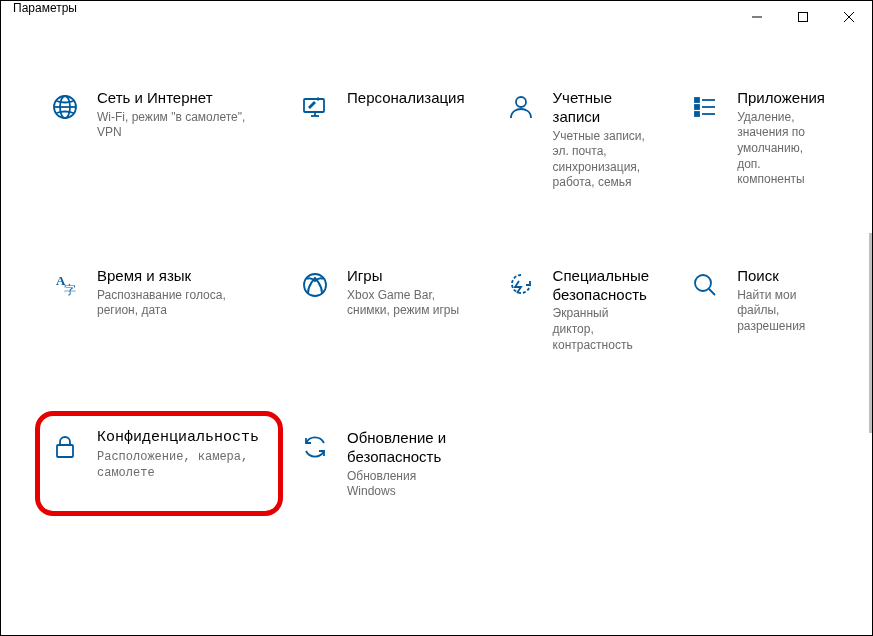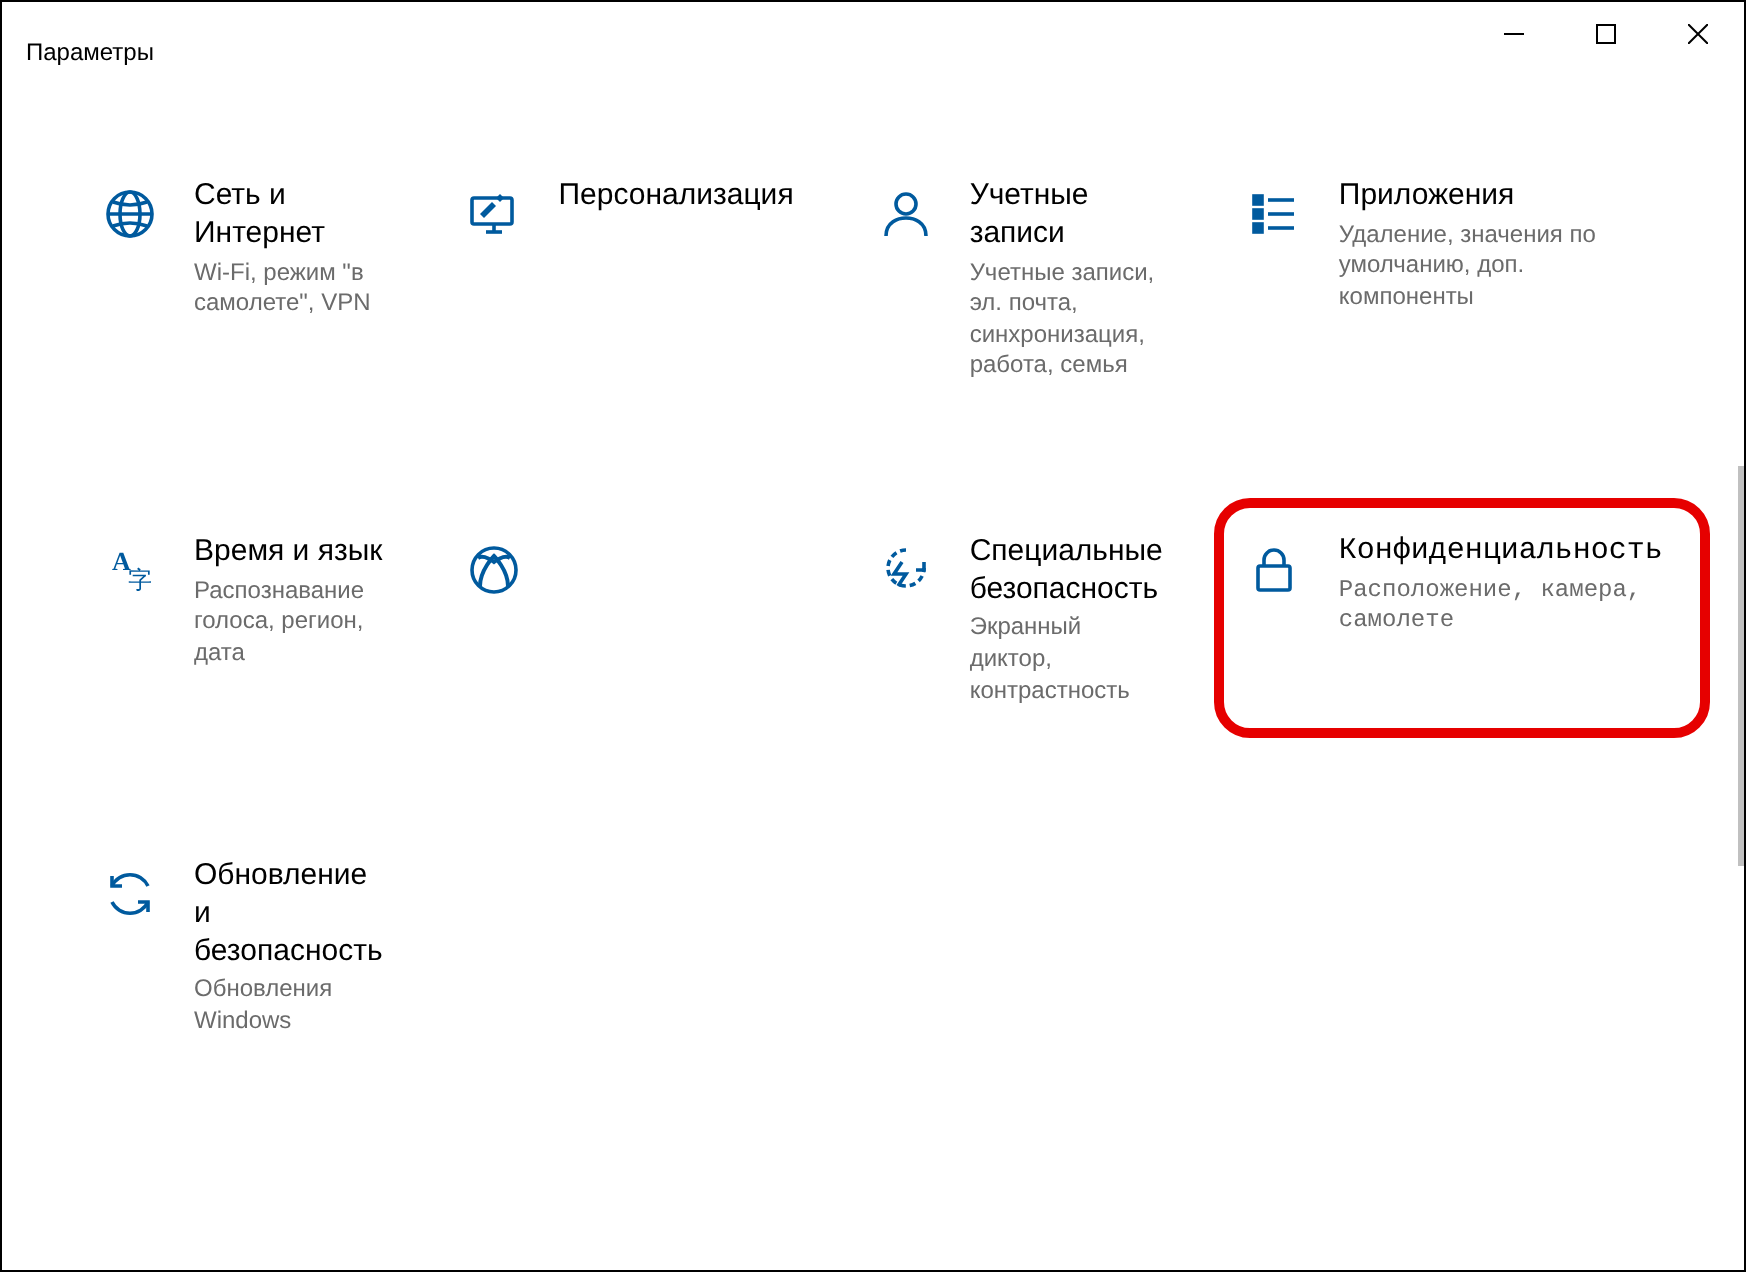--- a/index.html
+++ b/index.html
@@ -8,21 +8,21 @@
       background: #fff;
       width: 873px;
       height: 636px;
       overflow: hidden;
       border: 1px solid #000;
       position: relative;
     }
     .titlebar {
       height: 32px;
       display: flex;
-      align-items: flex-end;
+      align-items: flex-start;
       justify-content: space-between;
       padding-left: 12px;
       gap: 38px;
     }
     .titlebar-title {
       font-size: 12px;
       color: #000;
     }
     .window-controls {
       display: flex;
@@ -210,36 +210,52 @@
     </div>
 
     <div class="tile">
       <div class="tile-icon">
         <svg viewBox="0 0 28 28" fill="none" stroke="currentColor" stroke-width="1.8">
           <circle cx="14" cy="14" r="11"></circle>
           <path d="M7 22 C7 14 14 7 14 7 C14 7 21 14 21 22" stroke-width="2"></path>
           <path d="M6 8 C9 6 14 10 14 10 C14 10 19 6 22 8" stroke-width="2"></path>
         </svg>
       </div>
+      <div class="tile-texts">
+        <div class="tile-title">Игры</div>
+        <div class="tile-desc">Xbox Game Bar, снимки, режим игры</div>
+      </div>
     </div>
 
     <div class="tile">
       <div class="tile-icon">
         <svg viewBox="0 0 28 28" fill="none" stroke="currentColor" stroke-width="1.8">
           <path d="M14 4 A9 9 0 1 0 23 13" stroke-dasharray="3 2"></path>
           <path d="M23 10 L23 14 L19 14"></path>
           <path d="M12 10 L8 16 L14 16 L10 22"></path>
         </svg>
       </div>
       <div class="tile-texts">
         <div class="tile-title">Специальные безопасность</div>
         <div class="tile-desc">Экранный диктор, контрастность</div>
       </div>
     </div>
 
+    <div class="tile">
+      <div class="tile-icon">
+        <svg viewBox="0 0 28 28" fill="none" stroke="currentColor" stroke-width="1.8">
+          <circle cx="12" cy="12" r="8"></circle>
+          <line x1="18" y1="18" x2="24" y2="24"></line>
+        </svg>
+      </div>
+      <div class="tile-texts">
+        <div class="tile-title">Поиск</div>
+        <div class="tile-desc">Найти мои файлы, разрешения</div>
+      </div>
+    </div>
 
     <div class="tile highlighted">
       <div class="tile-icon">
         <svg viewBox="0 0 28 28" fill="none" stroke="currentColor" stroke-width="1.8">
           <rect x="6" y="12" width="16" height="12" rx="1"></rect>
           <path d="M9 12 V9 A5 5 0 0 1 19 9 V12"></path>
         </svg>
       </div>
       <div class="tile-texts">
         <div class="tile-title">Конфиденциальность</div>

